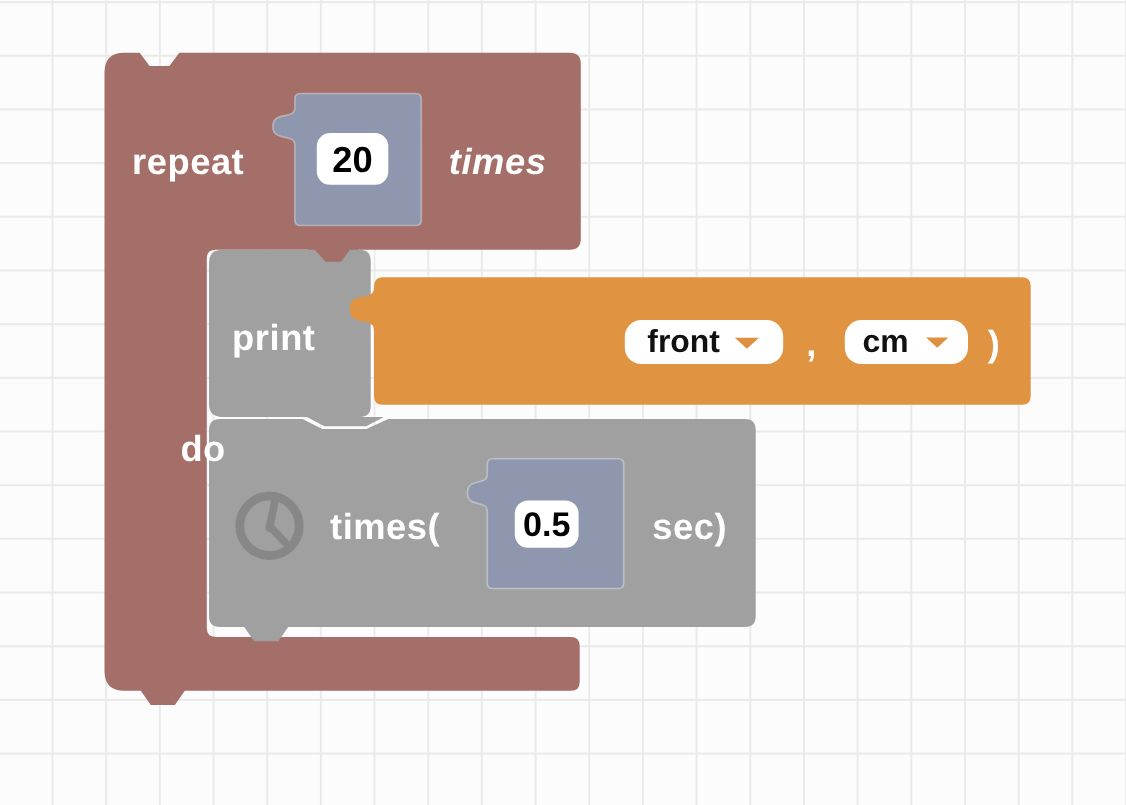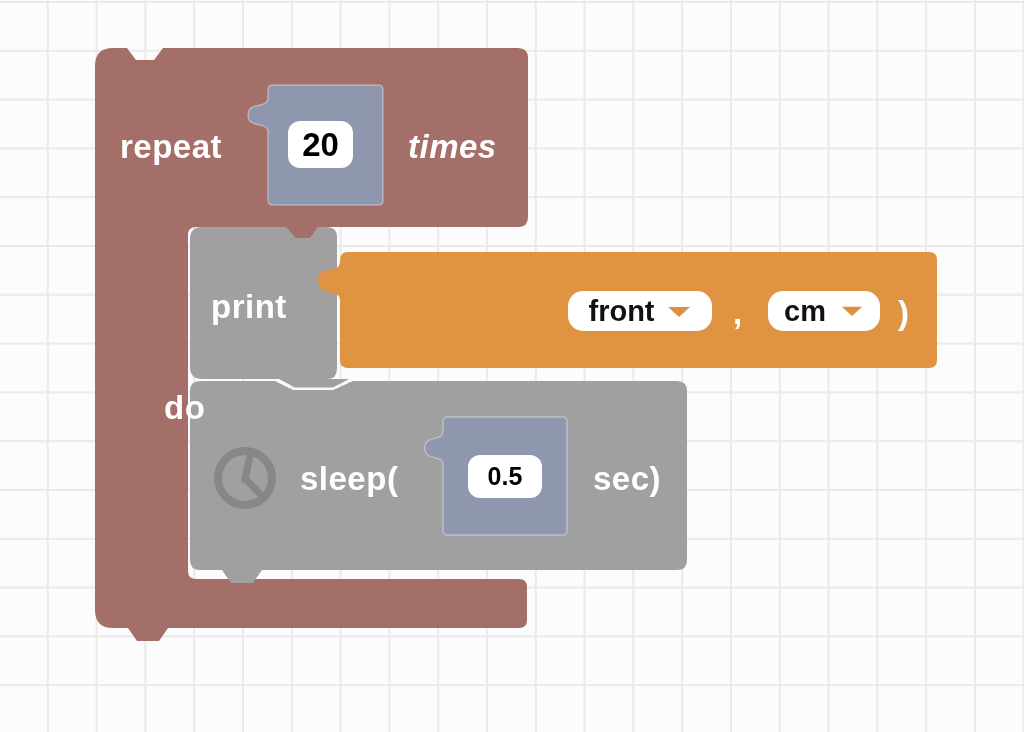--- a/index.html
+++ b/index.html
@@ -148,18 +148,18 @@
       </svg>
     </div>
 
     <span class="blk-label" style="left:898px; top:296px;">)</span>
 
     <svg class="clock" width="68" height="68" viewBox="0 0 68 68">
       <circle cx="34" cy="34" r="27" fill="none" stroke-width="8" stroke="#878787"></circle>
       <path d="M 34 36 L 39 11 M 34 34 L 48 49" fill="none" stroke-width="7" stroke-linecap="round" stroke="#878787"></path>
     </svg>
 
-    <span class="blk-label" style="left:300px; top:462px;">sleep(</span>
-    <div class="field" style="left:468px; top:455px; width:74px; height:43px; font-size:25px;">0.5</div>
+    <span class="blk-label" style="left:300px; top:462px;">times(</span>
+    <div class="field" style="left:468px; top:455px; width:58px; height:43px; font-size:31px;">0.5</div>
     <span class="blk-label" style="left:593px; top:462px;text-align:center;">sec)</span>
   </div>
 
 </div>
 
 </body></html>

